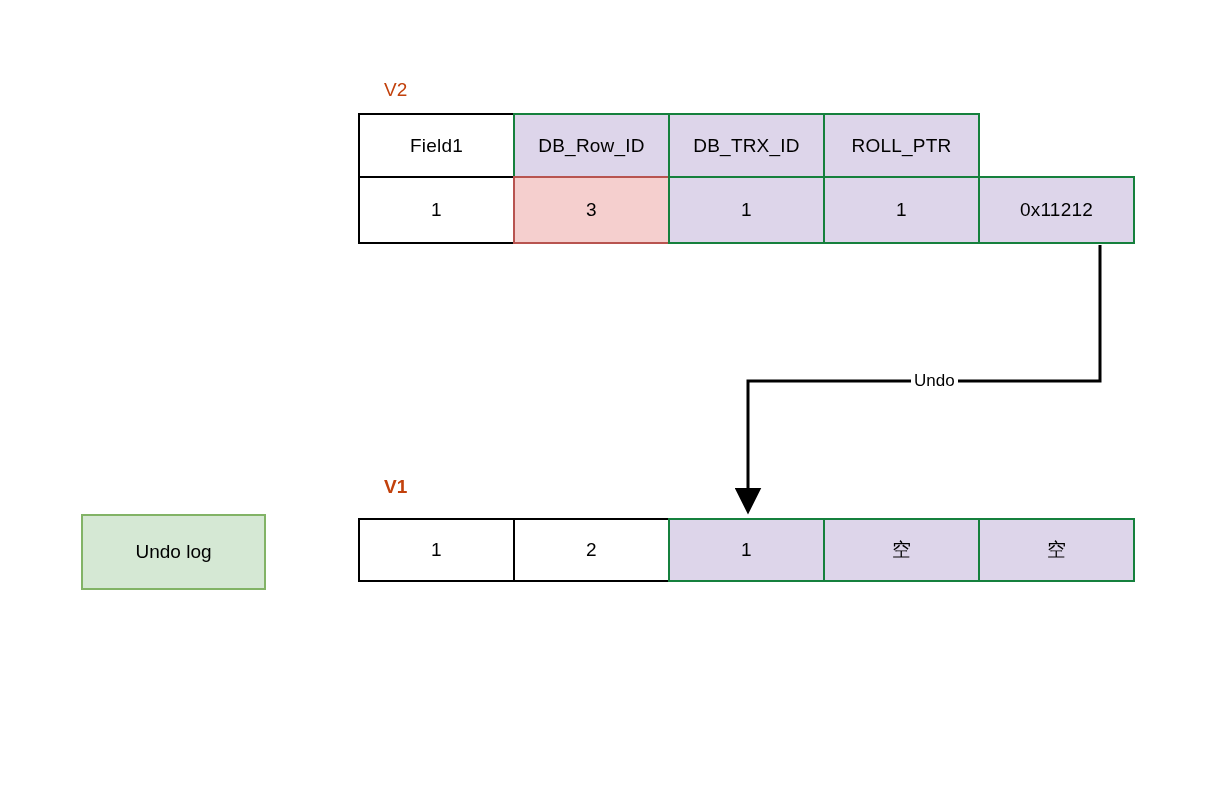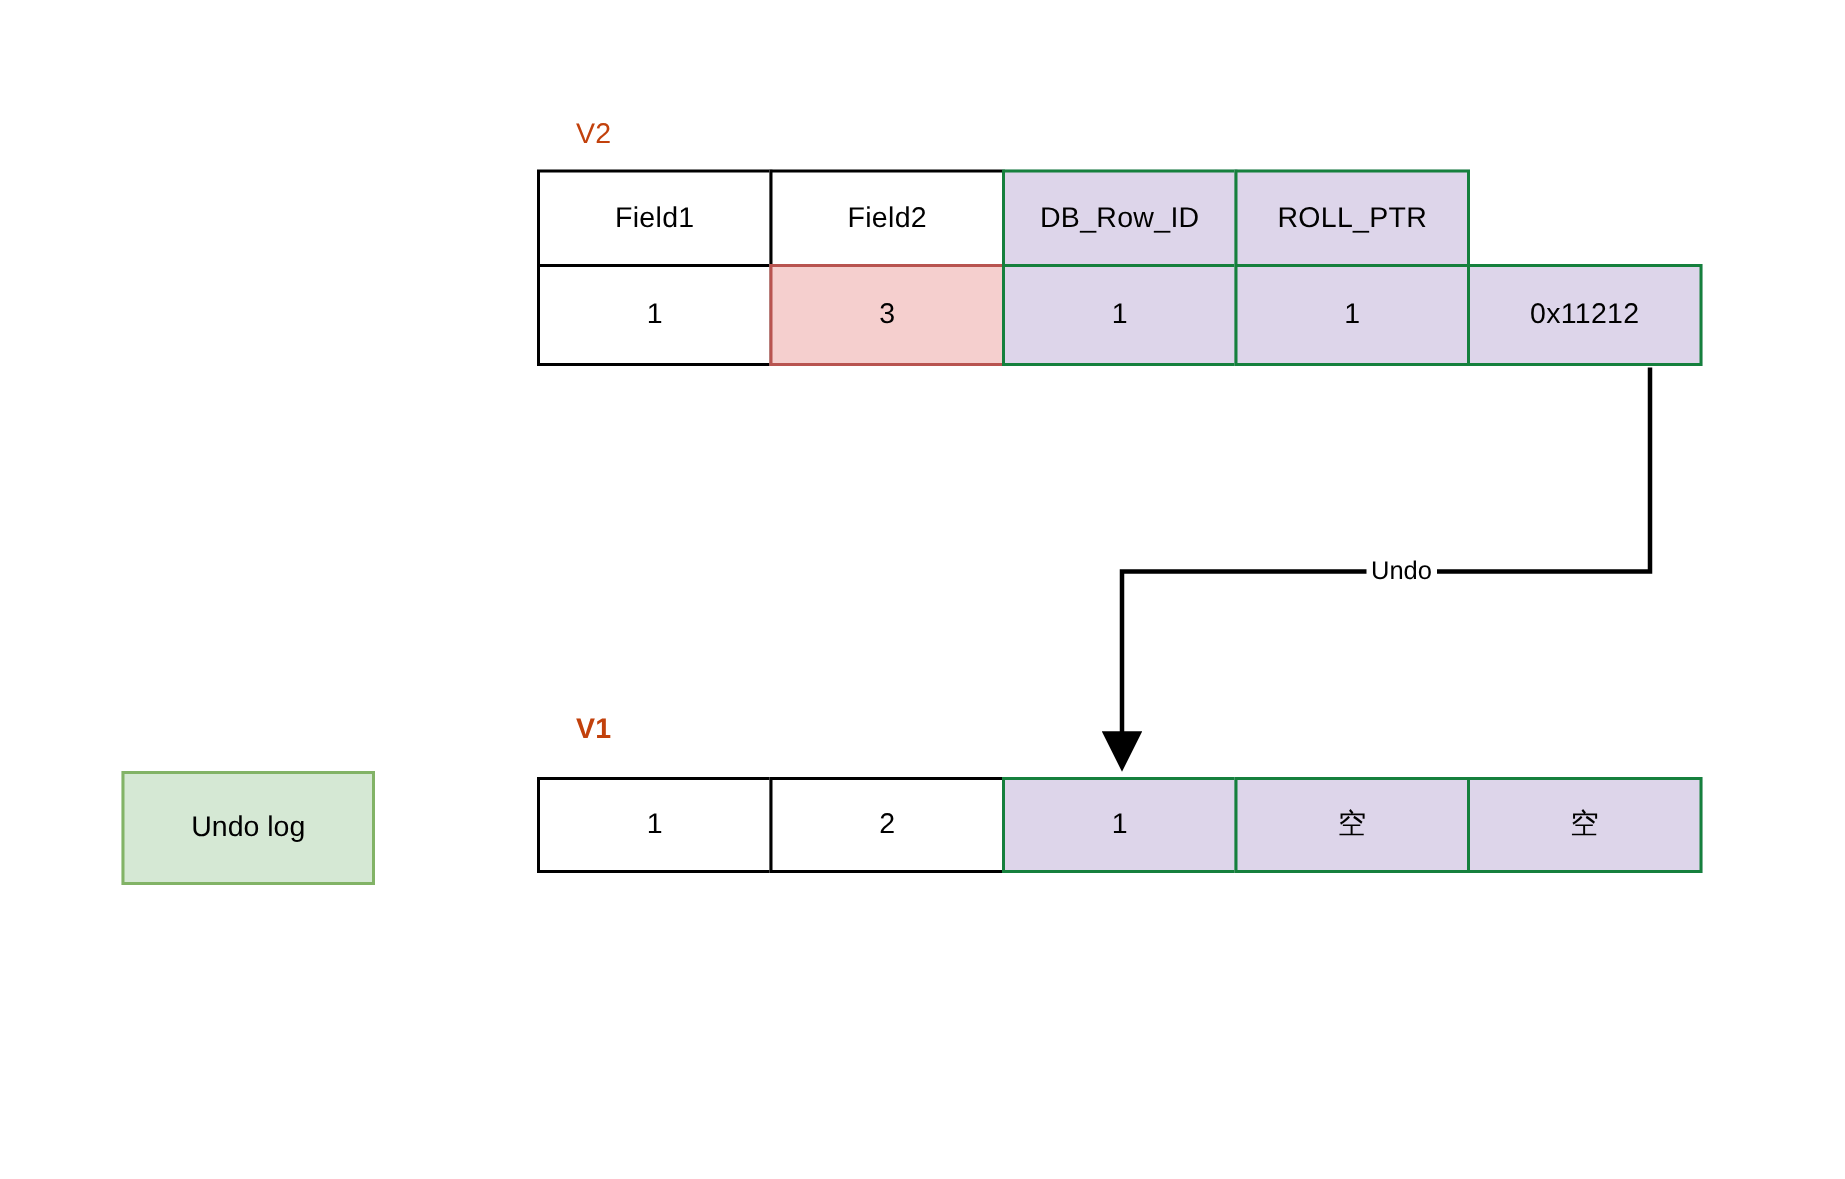--- a/index.html
+++ b/index.html
@@ -131,22 +131,22 @@
   </svg>
 
   <div class="edge-label" style="left:911px; top:370px;">Undo</div>
 
   <div class="ver-label abs" style="left:384px; top:79px;">V2</div>
 
   <div class="record-table" id="table-v2" style="left:358px; top:113px;">
 
     <div class="record-row">
       <div class="cell plain w-col h-head">Field1</div>
-      <div class="cell plain w-col h-head">Field2</div>
       <div class="cell sys w-col h-head">DB_Row_ID</div>
+      <div class="cell sys w-col h-head">DB_TRX_ID</div>
       <div class="cell sys w-col h-head">ROLL_PTR</div>
     </div>
 
     <div class="record-row">
       <div class="cell plain w-col h-body">1</div>
       <div class="cell changed w-col h-body">3</div>
       <div class="cell sys w-col h-body">1</div>
       <div class="cell sys w-col h-body">1</div>
       <div class="cell sys w-col h-body">0x11212</div>
     </div>
@@ -158,15 +158,15 @@
 
     <div class="record-row">
       <div class="cell plain w-col h-single">1</div>
       <div class="cell plain w-col h-single">2</div>
       <div class="cell sys w-col h-single">1</div>
       <div class="cell sys w-col h-single">空</div>
       <div class="cell sys w-col h-single">空</div>
     </div>
   </div>
 
-  <div class="legend-box abs" style="left:81px; top:514px; width:169px; height:76px;">Undo log</div>
+  <div class="legend-box abs" style="left:81px; top:514px; width:185px; height:76px;">Undo log</div>
 
 </div>
 
 </body></html>

